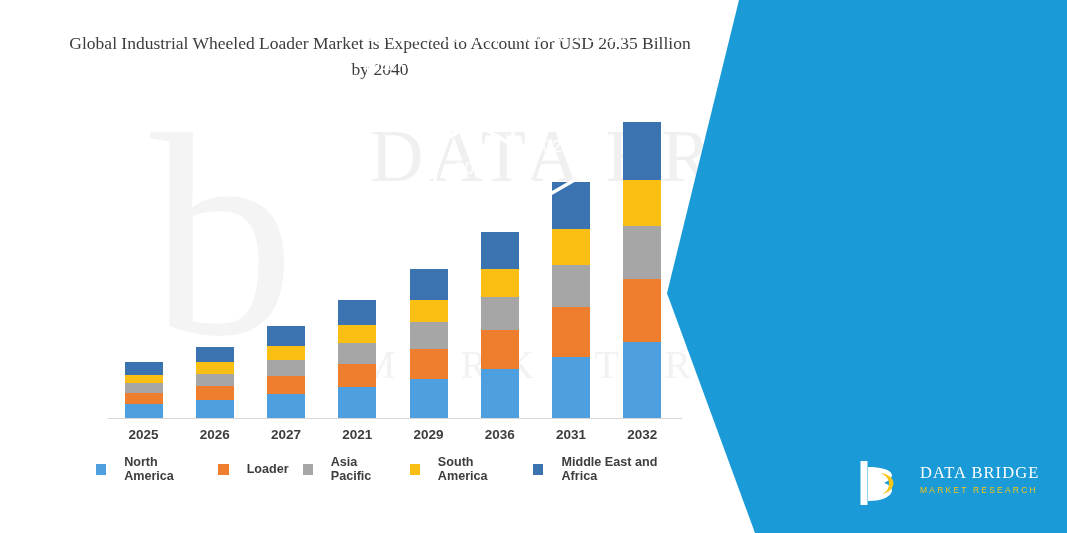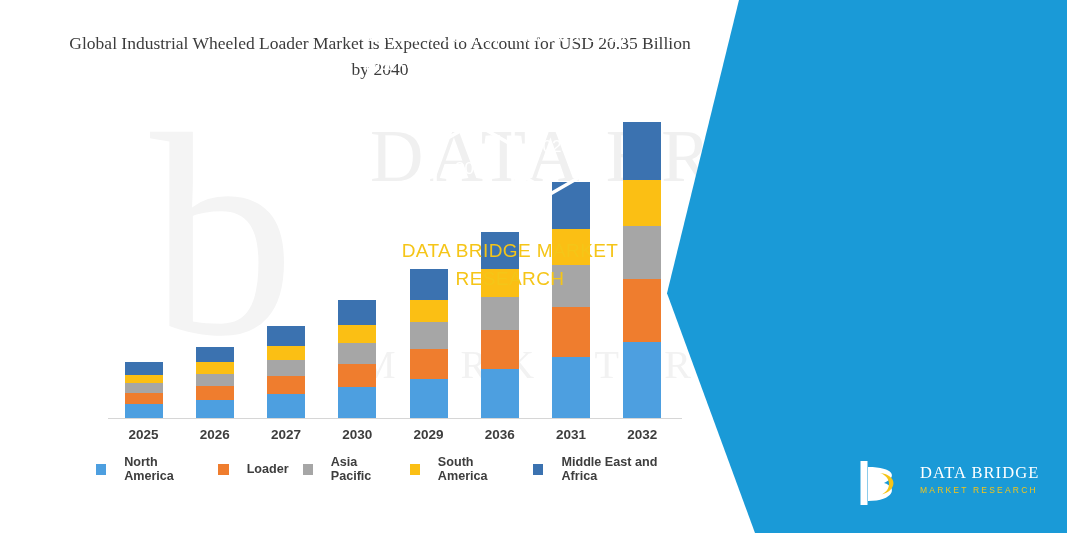--- a/index.html
+++ b/index.html
@@ -197,21 +197,21 @@
           <div class="seg" style="height: 52.835px; background: rgb(166, 166, 166);"></div>
           <div class="seg" style="height: 45.883px; background: rgb(251, 191, 20);"></div>
           <div class="seg" style="height: 58.3965px; background: rgb(59, 114, 176);"></div>
         </div>
       </div>
     <div class="axis-line"></div>
     <div class="x-labels" id="xlabels">
         <div class="x-label" style="left: 3.625px;">2025</div>
         <div class="x-label" style="left: 74.875px;">2026</div>
         <div class="x-label" style="left: 146.125px;">2027</div>
-        <div class="x-label" style="left: 217.375px;">2030</div>
+        <div class="x-label" style="left: 217.375px;">2021</div>
         <div class="x-label" style="left: 288.625px;">2029</div>
         <div class="x-label" style="left: 359.875px;">2036</div>
         <div class="x-label" style="left: 431.125px;">2031</div>
         <div class="x-label" style="left: 502.375px;">2032</div>
       </div>
 
     <div class="legend" id="legend">
         <div class="legend-item">
           <span class="legend-swatch" style="background: rgb(77, 159, 224);"></span>
           <span class="legend-label">North America</span>
@@ -248,22 +248,20 @@
       <span>2032</span>
     </div>
     <div class="hex hex-2025">
       <svg width="88" height="98" viewBox="0 0 88 98">
         <polygon points="44,3 83,25.5 83,72.5 44,95 5,72.5 5,25.5" fill="none" stroke="#ffffff" stroke-width="3.5"></polygon>
       </svg>
       <span>2025</span>
     </div>
   </div>
 
-  <div class="brand-line1">DATA BRIDGE MARKET</div>
-  <div class="brand-line2">RESEARCH</div>
 
   <div class="logo-wrap">
     <svg class="logo-mark" width="56" height="52" viewBox="0 0 56 52">
       <path d="M6 4 L6 48" stroke="#ffffff" stroke-width="7" fill="none"></path>
       <path d="M10 10 C36 10, 40 20, 26 26 C40 30, 36 44, 10 44 Z" fill="#ffffff"></path>
       <path d="M22 16 C40 18, 40 34, 22 38 C34 34, 34 20, 22 16 Z" fill="#f5c518"></path>
     </svg>
     <div class="logo-text1">DATA BRIDGE</div>
     <div class="logo-text2">MARKET RESEARCH</div>
   </div>

